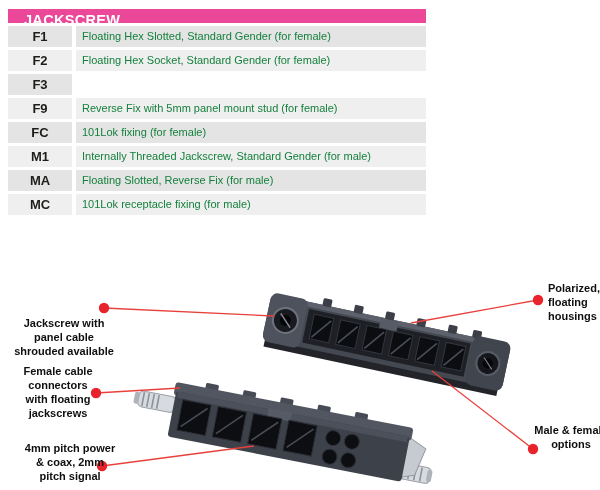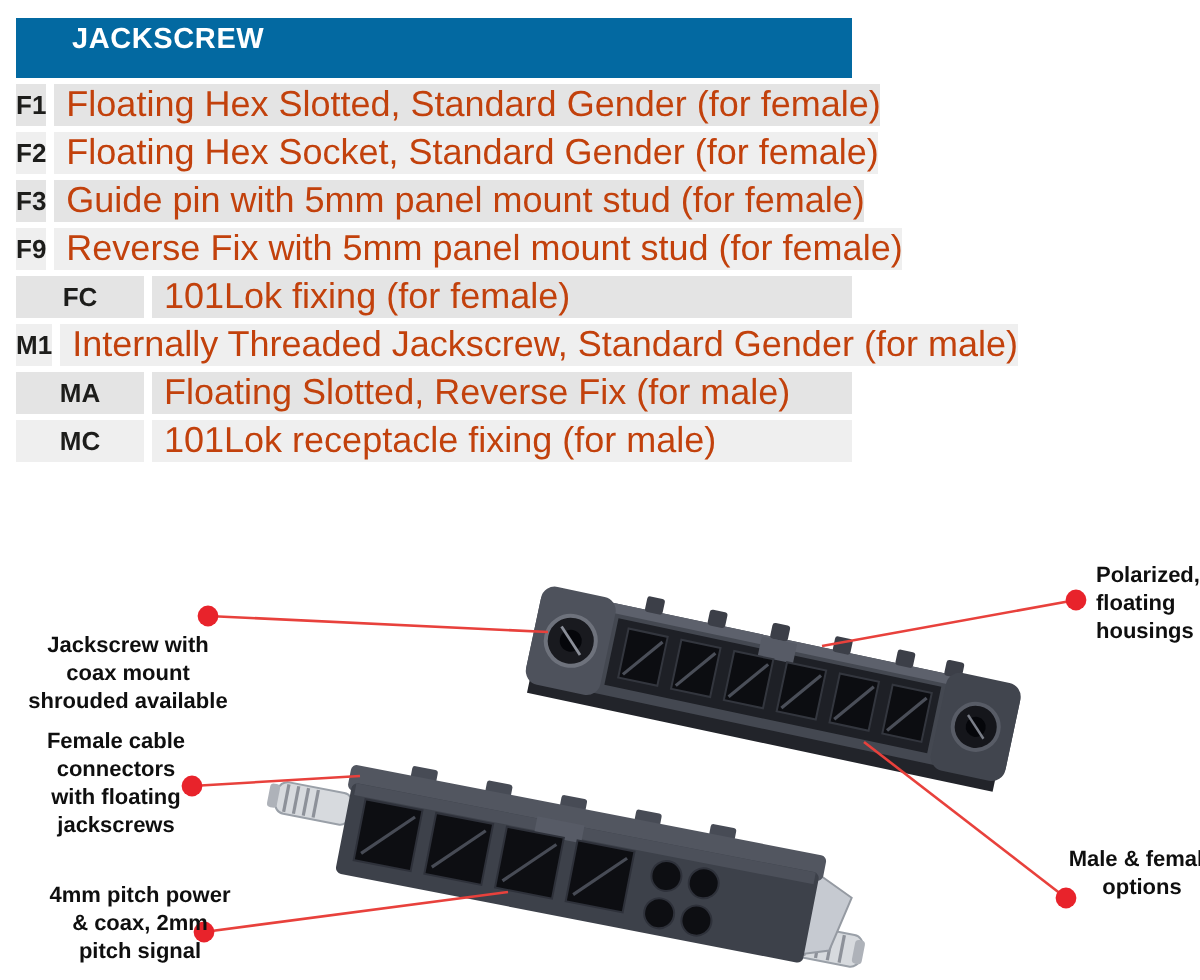--- a/index.html
+++ b/index.html
@@ -1,25 +1,25 @@
 <!DOCTYPE html>
 <html><head>
 <meta charset="utf-8">
 <style>
   html,body{margin:0;padding:0;background:#fff;}
   body{width:600px;height:490px;font-family:"Liberation Sans",sans-serif;}
   .page{position:relative;width:600px;height:490px;overflow:hidden;background:#fff;}
 
   
   .option-table{position:absolute;left:8px;top:9px;width:418px;}
-  .thead{background:#0369a1;color:#fff;font-weight:bold;font-size:14.5px;
-         height:30px;line-height:23px;padding-left:28px;margin-bottom:3px;letter-spacing:.3px;}
+  .thead{background:#ec4899;color:#fff;font-weight:bold;font-size:14.5px;
+         height:14px;line-height:23px;padding-left:16px;margin-bottom:3px;letter-spacing:.3px;}
   .tbody .trow{display:flex;height:21px;line-height:21px;margin-bottom:3px;}
   .trow .code{width:64px;text-align:center;font-weight:bold;font-size:13px;color:#1d1d1b;margin-right:4px;}
-  .trow .desc{flex:1;padding-left:6px;font-size:18px;color:#c2410c;white-space:nowrap;}
+  .trow .desc{flex:1;padding-left:6px;font-size:11px;color:#15803d;white-space:nowrap;}
   .tbody .trow:nth-child(odd) .code,.tbody .trow:nth-child(odd) .desc{background:#e4e4e4;}
   .tbody .trow:nth-child(even) .code,.tbody .trow:nth-child(even) .desc{background:#efefef;}
 
   
   .diagram{position:absolute;left:0;top:0;width:600px;height:490px;}
   .diagram svg{position:absolute;left:0;top:0;}
   .callout{position:absolute;font-size:11px;font-weight:bold;line-height:14px;color:#0f0f0f;text-align:center;}
   .callout span{display:block;}
   .callout.align-left{text-align:left;}
 </style>
@@ -36,21 +36,20 @@
       <div class="trow">
         <div class="code">F1</div>
         <div class="desc">Floating Hex Slotted, Standard Gender (for female)</div>
       </div>
       <div class="trow">
         <div class="code">F2</div>
         <div class="desc">Floating Hex Socket, Standard Gender (for female)</div>
       </div>
       <div class="trow">
         <div class="code">F3</div>
-        <div class="desc">Guide pin with 5mm panel mount stud (for female)</div>
       </div>
       <div class="trow">
         <div class="code">F9</div>
         <div class="desc">Reverse Fix with 5mm panel mount stud (for female)</div>
       </div>
       <div class="trow">
         <div class="code">FC</div>
         <div class="desc">101Lok fixing (for female)</div>
       </div>
       <div class="trow">
@@ -183,21 +182,21 @@
         <circle cx="104" cy="308" r="5.2"></circle>
         <circle cx="538" cy="300" r="5.2"></circle>
         <circle cx="533" cy="449" r="5.2"></circle>
         <circle cx="96" cy="393" r="5.2"></circle>
         <circle cx="102" cy="466" r="5.2"></circle>
       </g>
     </svg>
 
     <div class="callout" style="left:14px;top:281px;width:100px;margin-top:35px;">
       <span>Jackscrew with</span>
-      <span>coax mount</span>
+      <span>panel cable</span>
       <span>shrouded available</span>
     </div>
 
     <div class="callout align-left" style="left:548px;top:281px;width:52px;">
       <span>Polarized,</span>
       <span>floating</span>
       <span>housings</span>
     </div>
 
     <div class="callout" style="left:10px;top:364px;width:96px;">

